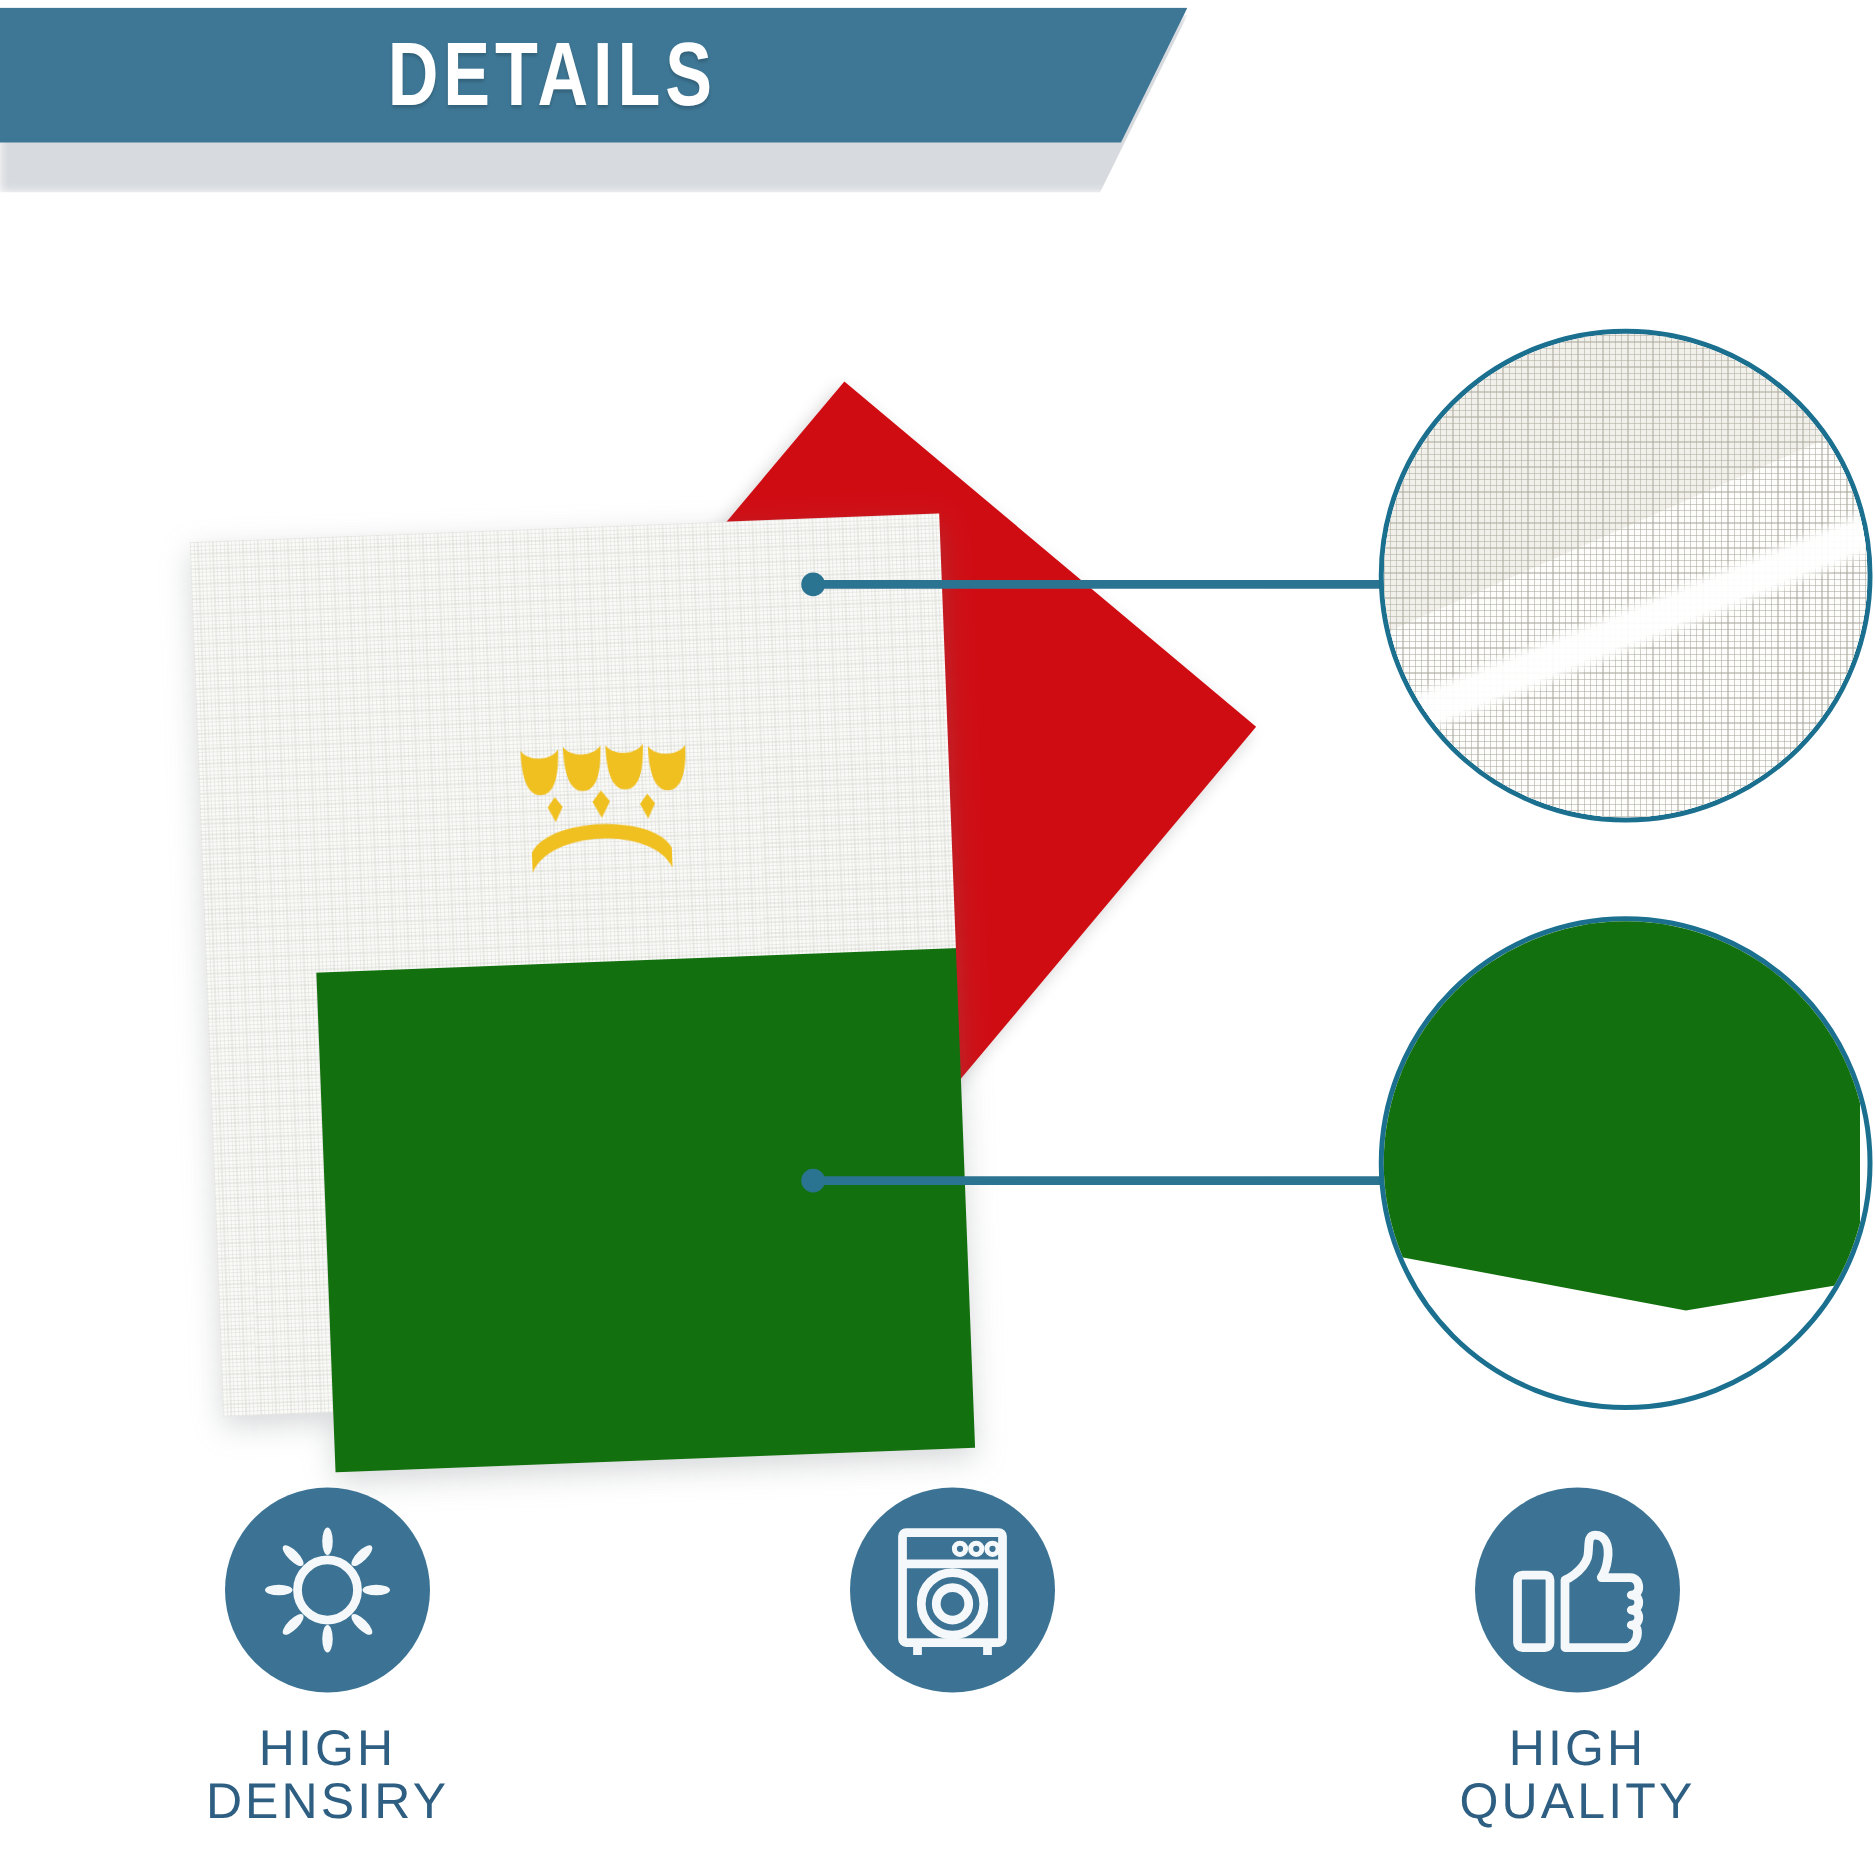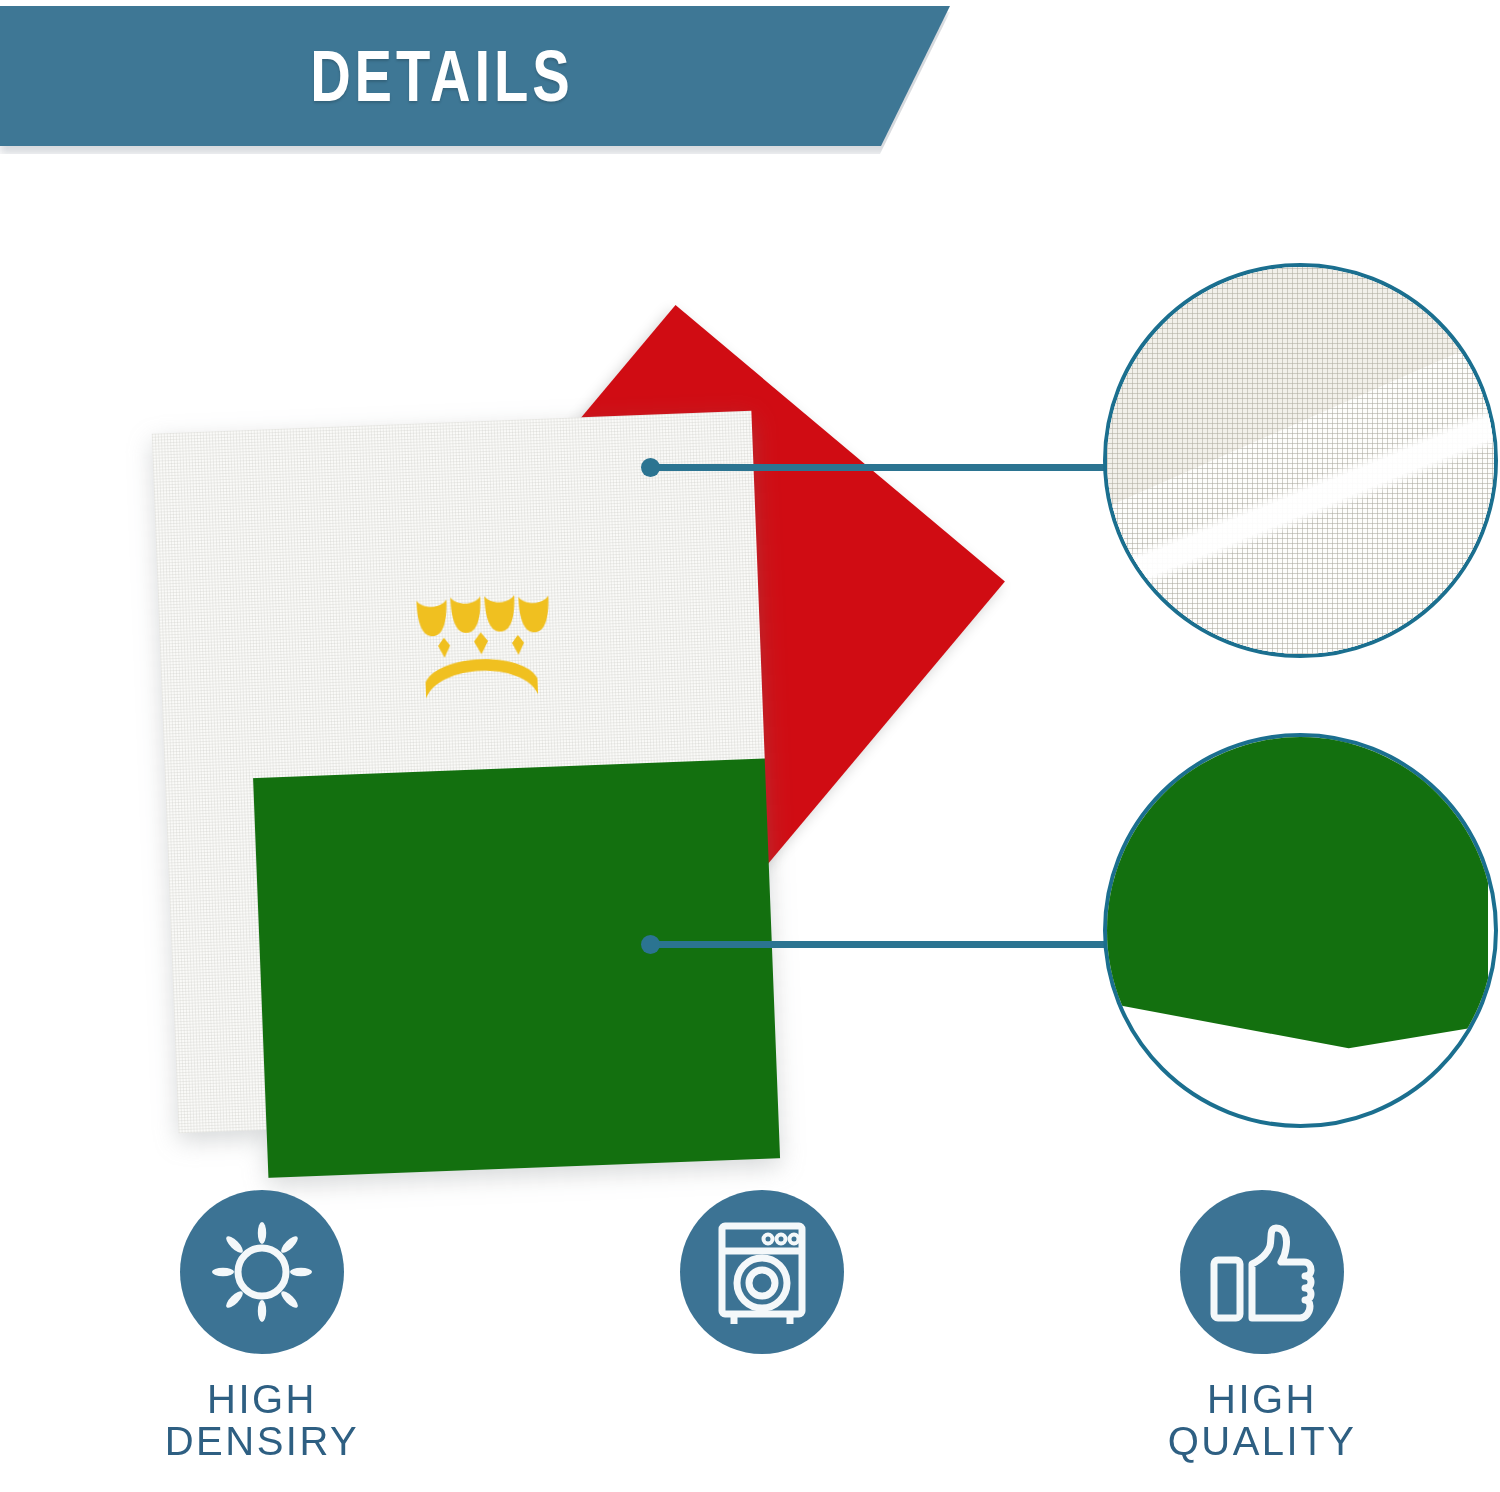--- a/index.html
+++ b/index.html
@@ -4,21 +4,21 @@
 <style>
   html,body{margin:0;padding:0;background:#ffffff;}
   body{
     width:1500px;height:1492px;position:relative;overflow:hidden;
     font-family:"Liberation Sans", sans-serif;
     background:#ffffff;
   }
 
   
   .banner{
-    position:absolute;left:0;top:6px;width:950px;height:140px;
+    position:absolute;left:0;top:6px;width:950px;height:108px;
     background:#3E7795;
     -webkit-clip-path:polygon(0 0, 950px 0, 880px 142px, 0 142px);
     clip-path:polygon(0 0, 950px 0, 880px 142px, 0 142px);
     display:flex;align-items:center;justify-content:center;
   }
   .banner-shadow{
     position:absolute;left:0;top:12px;width:950px;height:142px;
     background:rgba(140,150,160,.35);
     -webkit-clip-path:polygon(0 0, 950px 0, 880px 142px, 0 142px);
     clip-path:polygon(0 0, 950px 0, 880px 142px, 0 142px);

